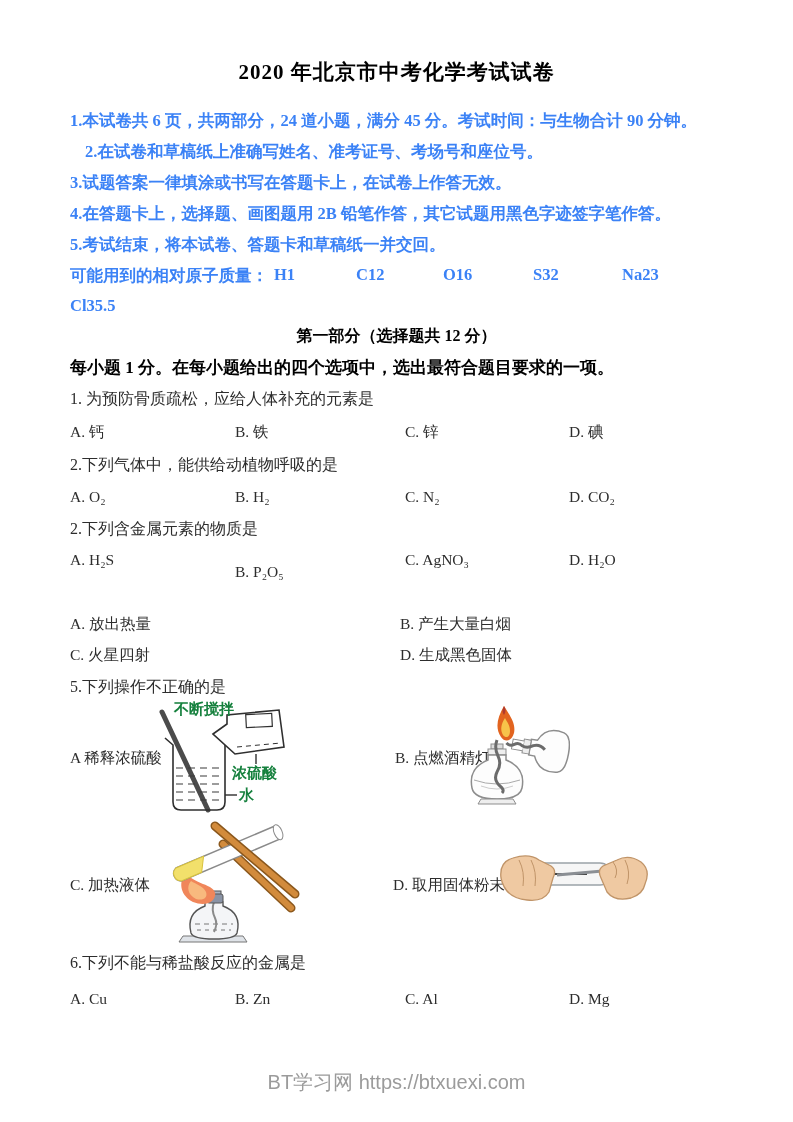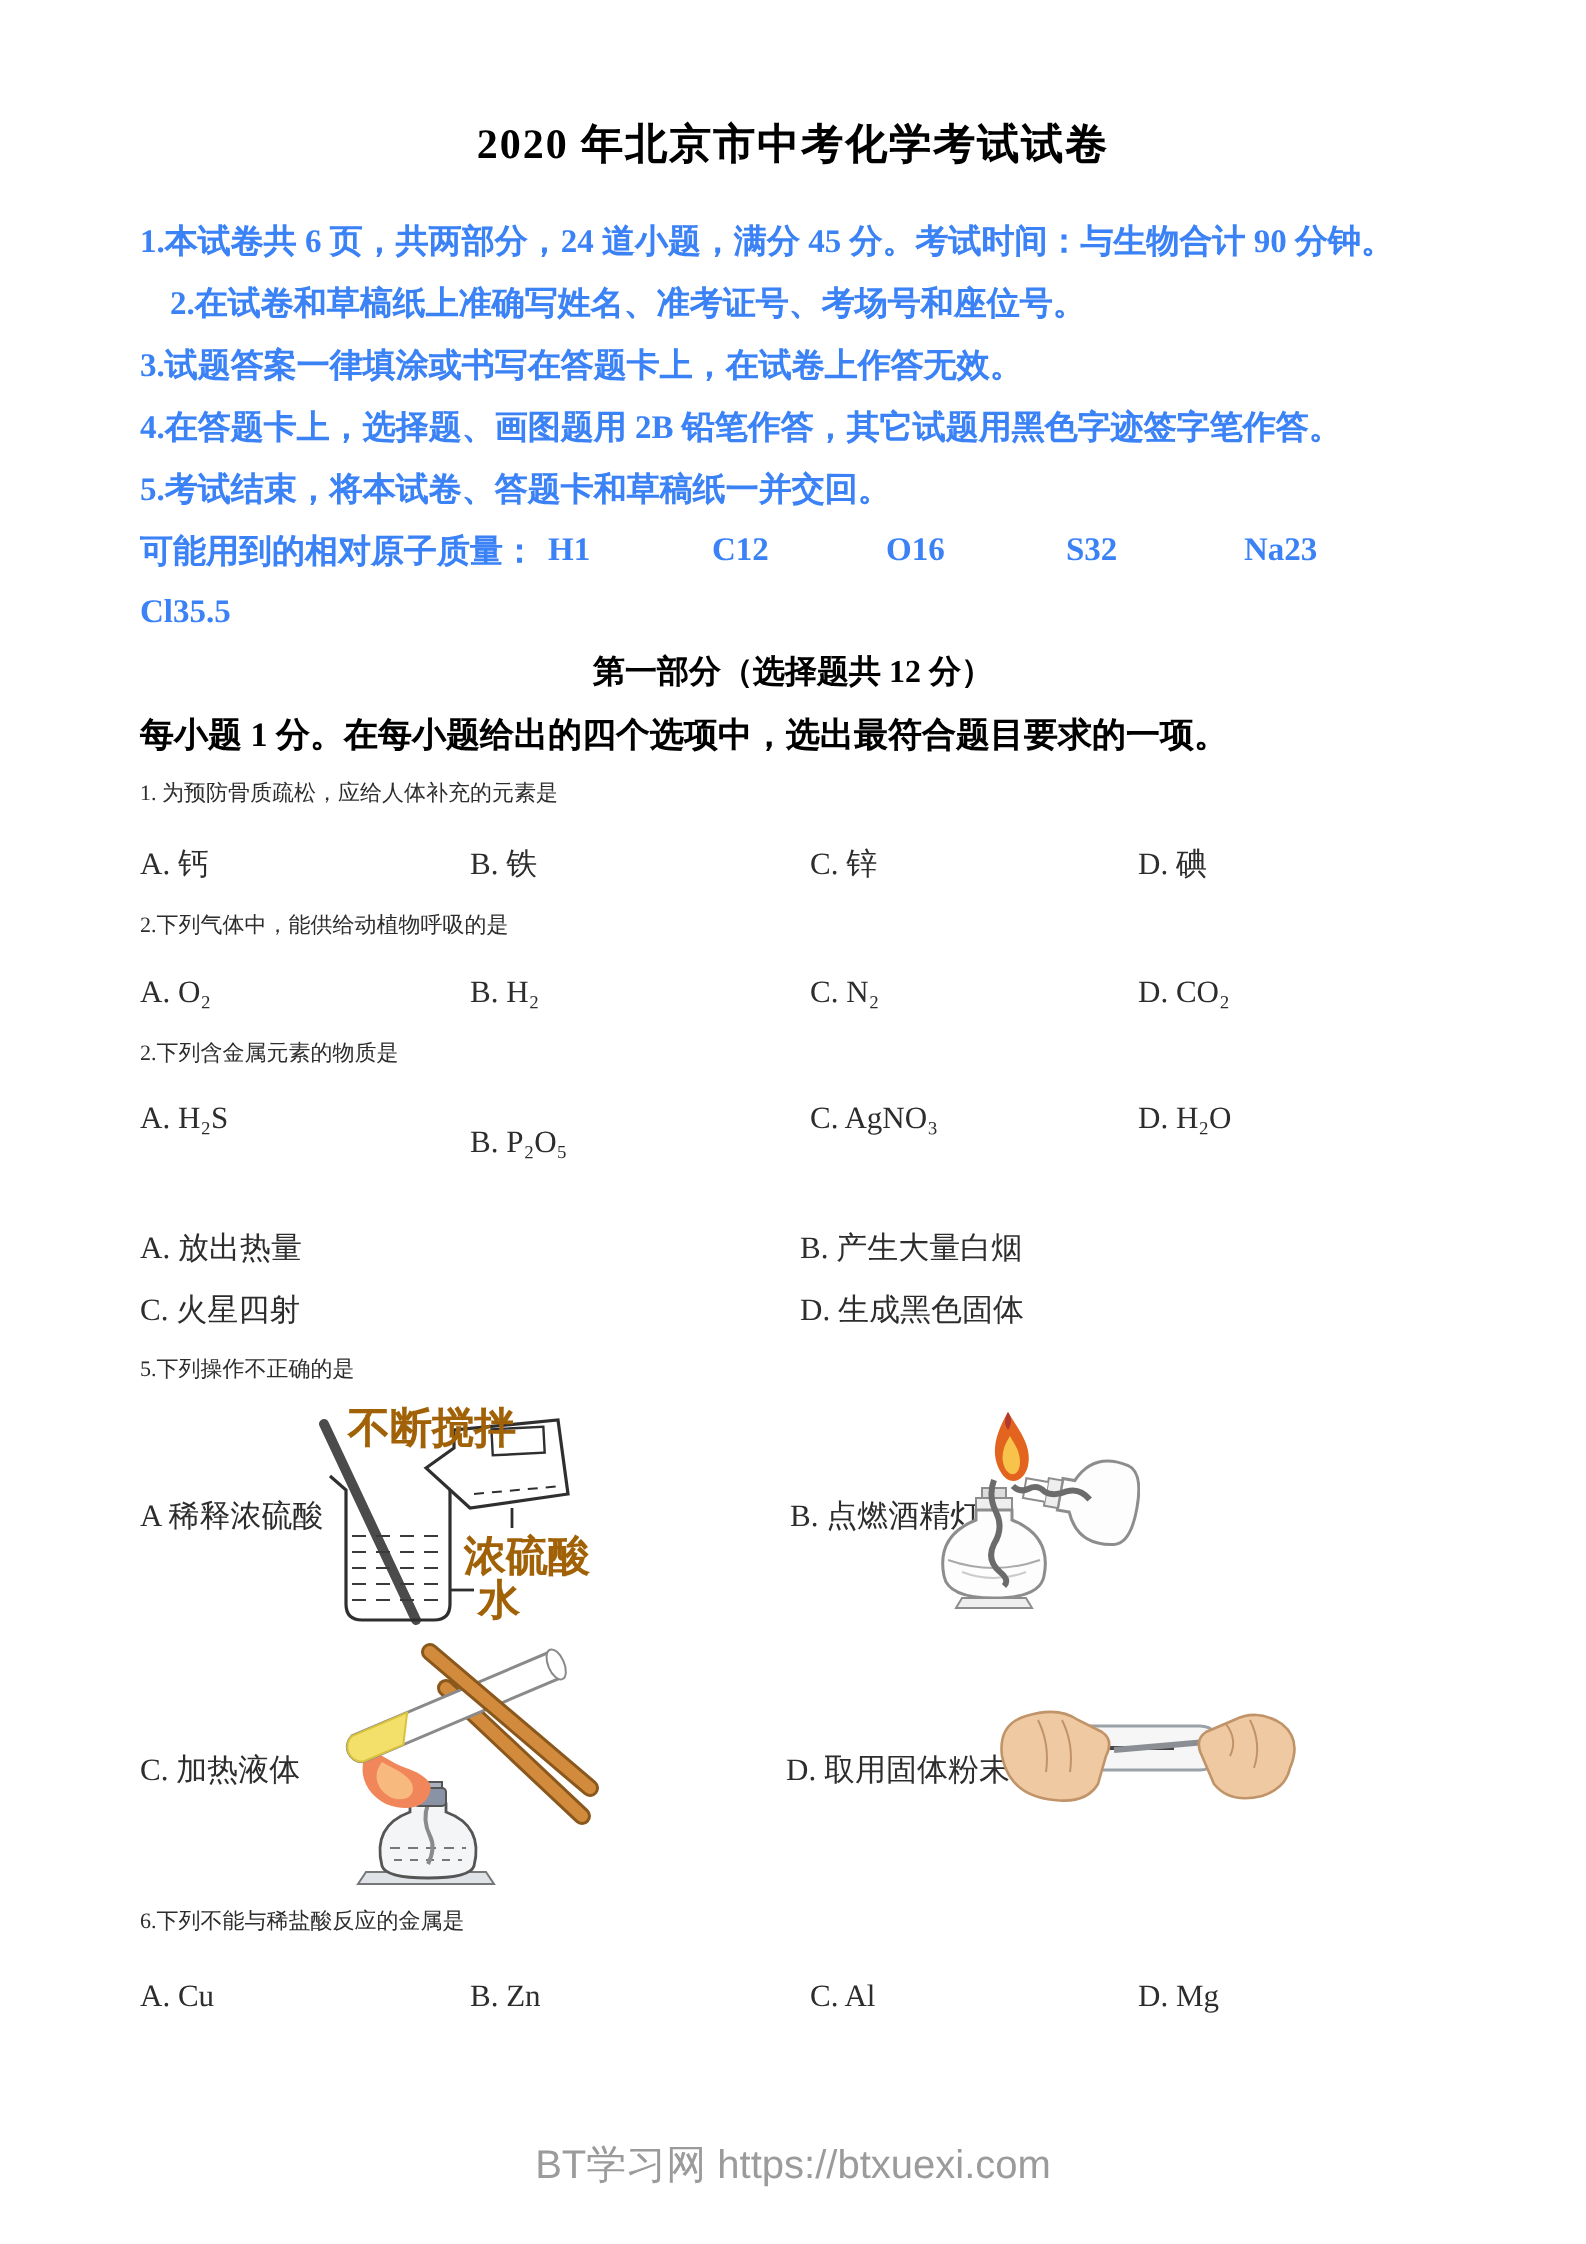--- a/index.html
+++ b/index.html
@@ -3,24 +3,24 @@
 <meta charset="utf-8">
 <style>
   html,body{margin:0;padding:0;background:#ffffff;}
   .page{position:relative;width:793px;height:1122px;background:#ffffff;overflow:hidden;
         font-family:"Liberation Serif","DejaVu Serif",serif;color:#000;}
   .abs{position:absolute;white-space:nowrap;}
   .title{font-size:21px;font-weight:700;letter-spacing:1px;}
   .center{left:0;width:793px;text-align:center;}
   .ins{font-size:16.5px;font-weight:700;color:#3b82f6;}
   .head2{font-size:16px;font-weight:700;}
-  .q{font-size:11px;color:#2d2d2d;}
+  .q{font-size:16px;color:#2d2d2d;}
   .opt{font-size:15.5px;color:#2d2d2d;}
   .figlabel{font-size:15.5px;color:#2d2d2d;}
-  .annot{font-size:21px;font-weight:600;color:#a16207;}
+  .annot{font-size:15px;font-weight:600;color:#15803d;}
   .footer{font-family:"Liberation Sans","DejaVu Sans",sans-serif;font-size:20px;color:#9b9b9b;}
   .fig{position:absolute;}
   svg{display:block;}
 </style>
 </head>
 <body>
 
 <div class="page">
 
   <div class="abs center title" style="top:58px;">2020 年北京市中考化学考试试卷</div>

